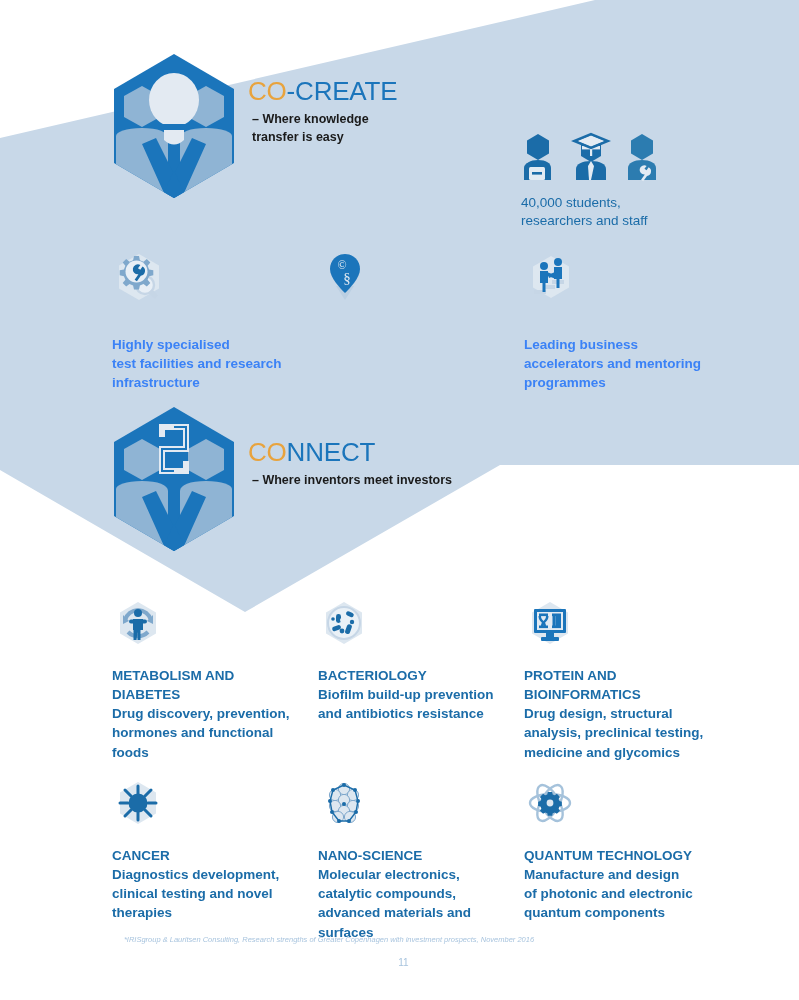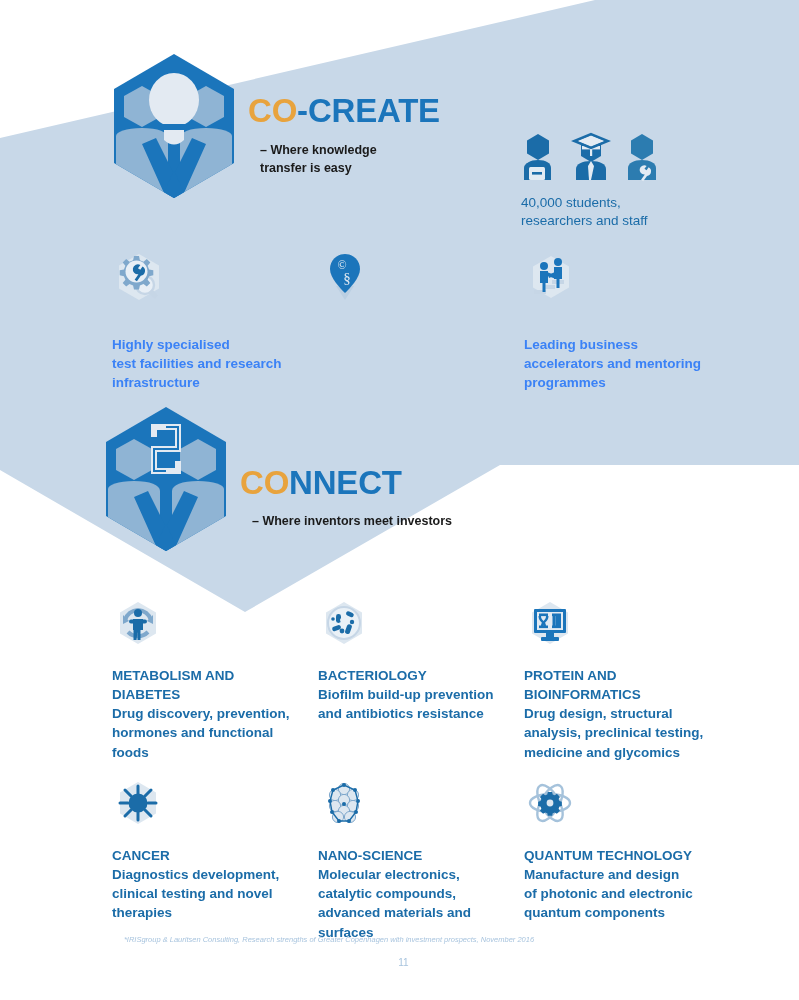--- a/index.html
+++ b/index.html
@@ -41,35 +41,35 @@
   .brand-logo {
     width: 128px;
     height: 148px;
     flex: 0 0 auto;
   }
   .brand-text {
     margin-left: 10px;
     padding-top: 26px;
   }
   .brand-title {
-    font-size: 33px;
-    font-weight: bold;
+    font-size: 26px;
+    font-weight: normal;
     letter-spacing: -0.2px;
     line-height: 1.05;
-    margin: 16px 0 5px 0;
+    margin: 0 0 5px 0;
     white-space: nowrap;
   }
   .brand-title .t-accent { color: #E8A33D; }
   .brand-title .t-main   { color: #1B75BB; }
   .brand-sub {
     font-size: 12.5px;
     font-weight: bold;
     color: #1a1a1a;
     line-height: 1.45;
-    margin: 12px;
+    margin: 4px;
     max-width: 220px;
   }
   .brand-sub2 {
     font-size: 12px;
     font-style: italic;
     color: #1a1a1a;
     line-height: 1.35;
     margin: 2px 0 0 0;
     max-width: 240px;
   }
@@ -292,21 +292,21 @@
         </svg>
       </div>
       <div class="feature-text">
         <span>Leading business</span><br>
         <span>accelerators and mentoring</span><br>
         <span>programmes</span>
       </div>
     </div>
   </div>
 
-  <div class="brand-block" style="left:102px; top:405px;align-items:center;">
+  <div class="brand-block" style="left:110px; top:405px;">
     <svg class="brand-logo" viewBox="0 0 128 148">
       <defs>
         <clipPath id="hexclip2">
           <polygon points="64,2 124,37 124,111 64,146 4,111 4,37"></polygon>
         </clipPath>
       </defs>
       <polygon points="64,2 124,37 124,111 64,146 4,111 4,37" fill="#1B75BB"></polygon>
       <g clip-path="url(#hexclip2)">
         <polygon points="32,34 50,44 50,65 32,75 14,65 14,44" fill="#8FB4D4"></polygon>
         <polygon points="96,34 114,44 114,65 96,75 78,65 78,44" fill="#8FB4D4"></polygon>

